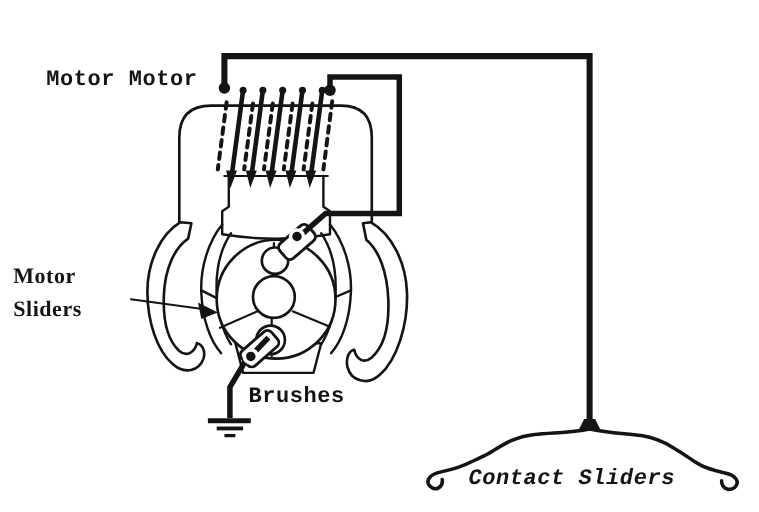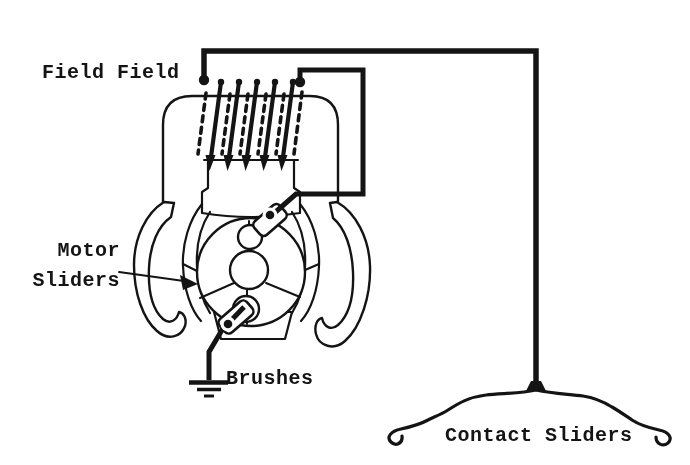--- a/index.html
+++ b/index.html
@@ -15,23 +15,24 @@
   .lbl{
     position:absolute;
     color:#141414;
     font-weight:bold;
     font-size:20px;
     letter-spacing:0.5px;
     white-space:nowrap;
     -webkit-font-smoothing:none;
   }
   .lbl-stack{
-    text-align:right;
+    text-align:left;
     line-height:30px;
     white-space:normal;
+    font-family:Liberation Serif, serif;
   }
 </style>
 </head>
 <body>
 
 <div class="stage">
 
 <svg width="690" height="465" viewBox="0 0 690 465">
   <g stroke="#141414" fill="none" stroke-linecap="round" stroke-linejoin="round">
 
@@ -145,24 +146,24 @@
     </g>
 
     <g>
       <path d="M 119,272 L 184,281" stroke-width="1.8"></path>
       <path d="M 198,284 L 180,275 L 183,290 Z" fill="#141414" stroke="none"></path>
     </g>
 
   </g>
 </svg>
 
-<div class="lbl" style="left:42px;top:61px;">Field Field</div>
+<div class="lbl" style="left:42px;top:61px;">Motor Motor</div>
 
 <div class="lbl lbl-stack" style="left:12px;top:236px;width:108px;">
   <div>Motor</div>
   <div>Sliders</div>
 </div>
 
-<div class="lbl" style="left:226px;top:349px;margin-top:18px;">Brushes</div>
+<div class="lbl" style="left:226px;top:349px;">Brushes</div>
 
-<div class="lbl" style="left:445px;top:424px;">Contact Sliders</div>
+<div class="lbl" style="left:426px;top:424px;font-style:italic;">Contact Sliders</div>
 
 </div>
 
 </body></html>

